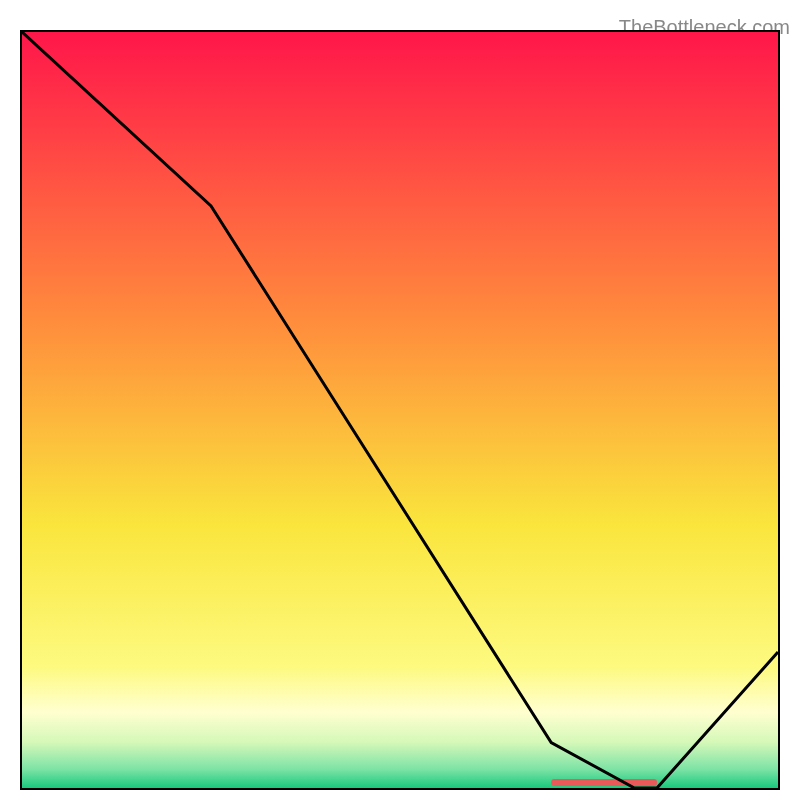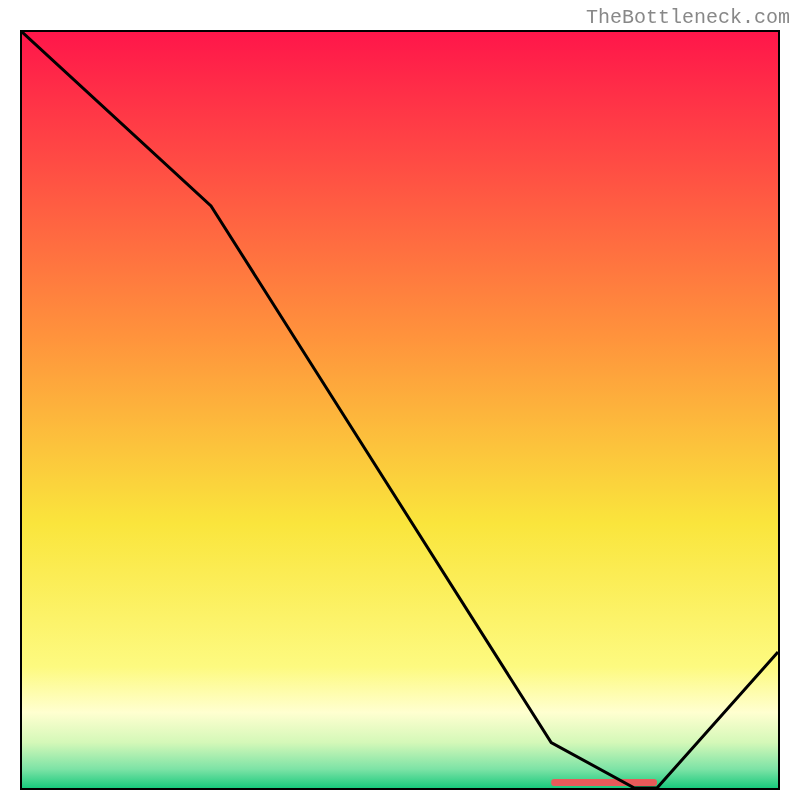--- a/index.html
+++ b/index.html
@@ -10,25 +10,25 @@
     background: #ffffff;
     font-family: Arial, Helvetica, sans-serif;
   }
   .container {
     width: 800px;
     height: 800px;
     position: relative;
   }
   .watermark {
     position: absolute;
-    top: 6px;
+    top: 16px;
     right: 10px;
     font-size: 20px;
     color: #888;
-    font-family: Liberation Mono, monospace;
+    font-family: Liberation Sans, sans-serif;
     letter-spacing: 0px;
   }
   .plot {
     position: absolute;
     left: 20px;
     top: 30px;
     width: 760px;
     height: 760px;
     border: 2px solid #000;
     box-sizing: border-box;

